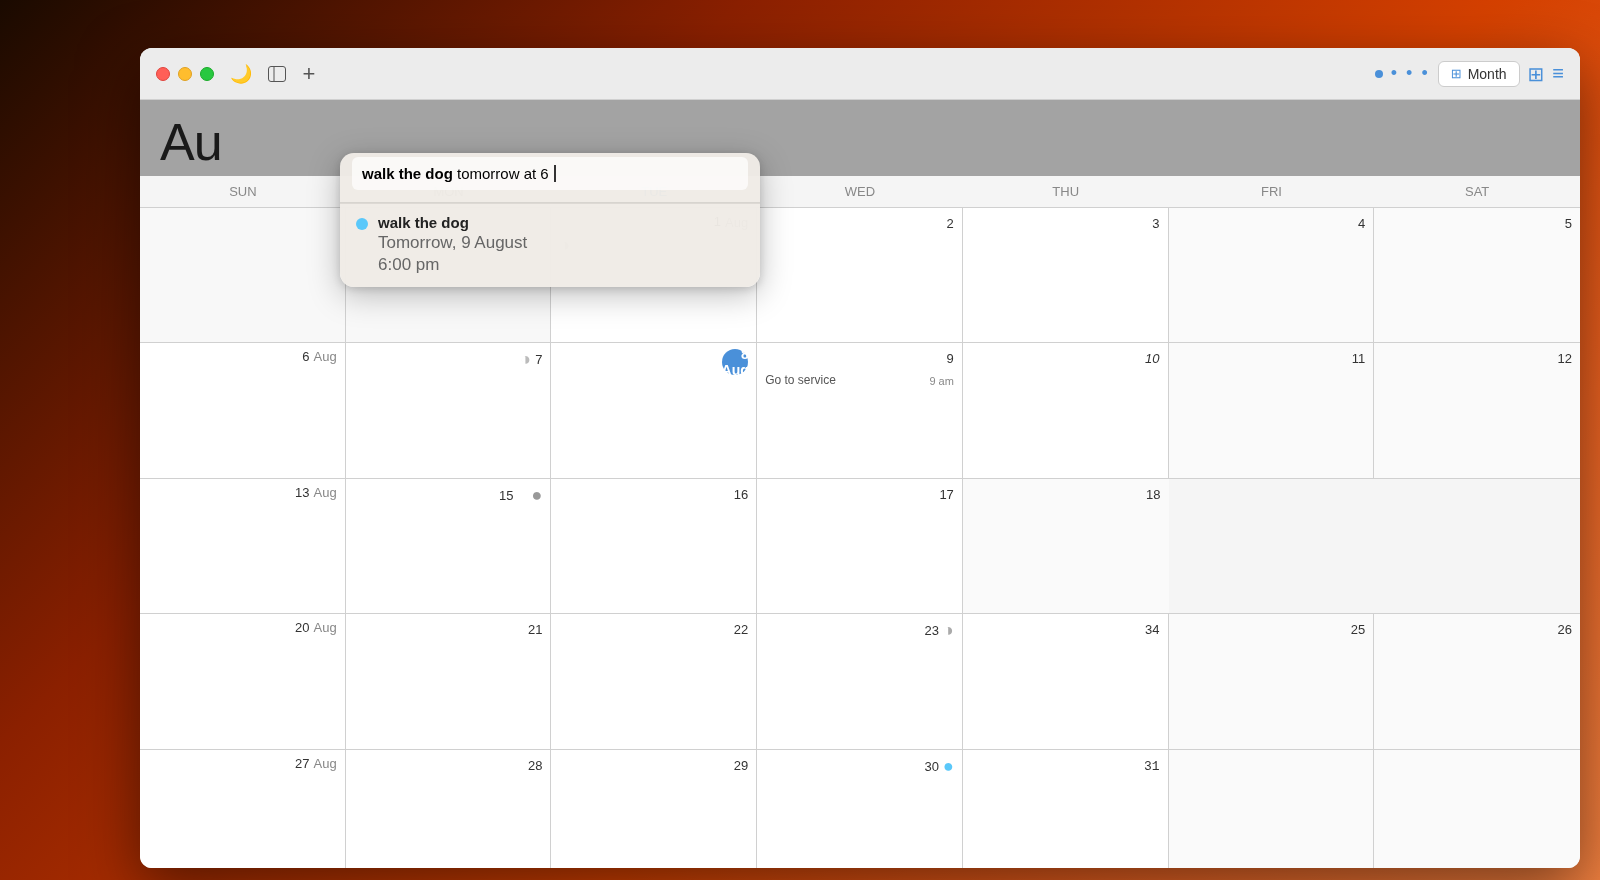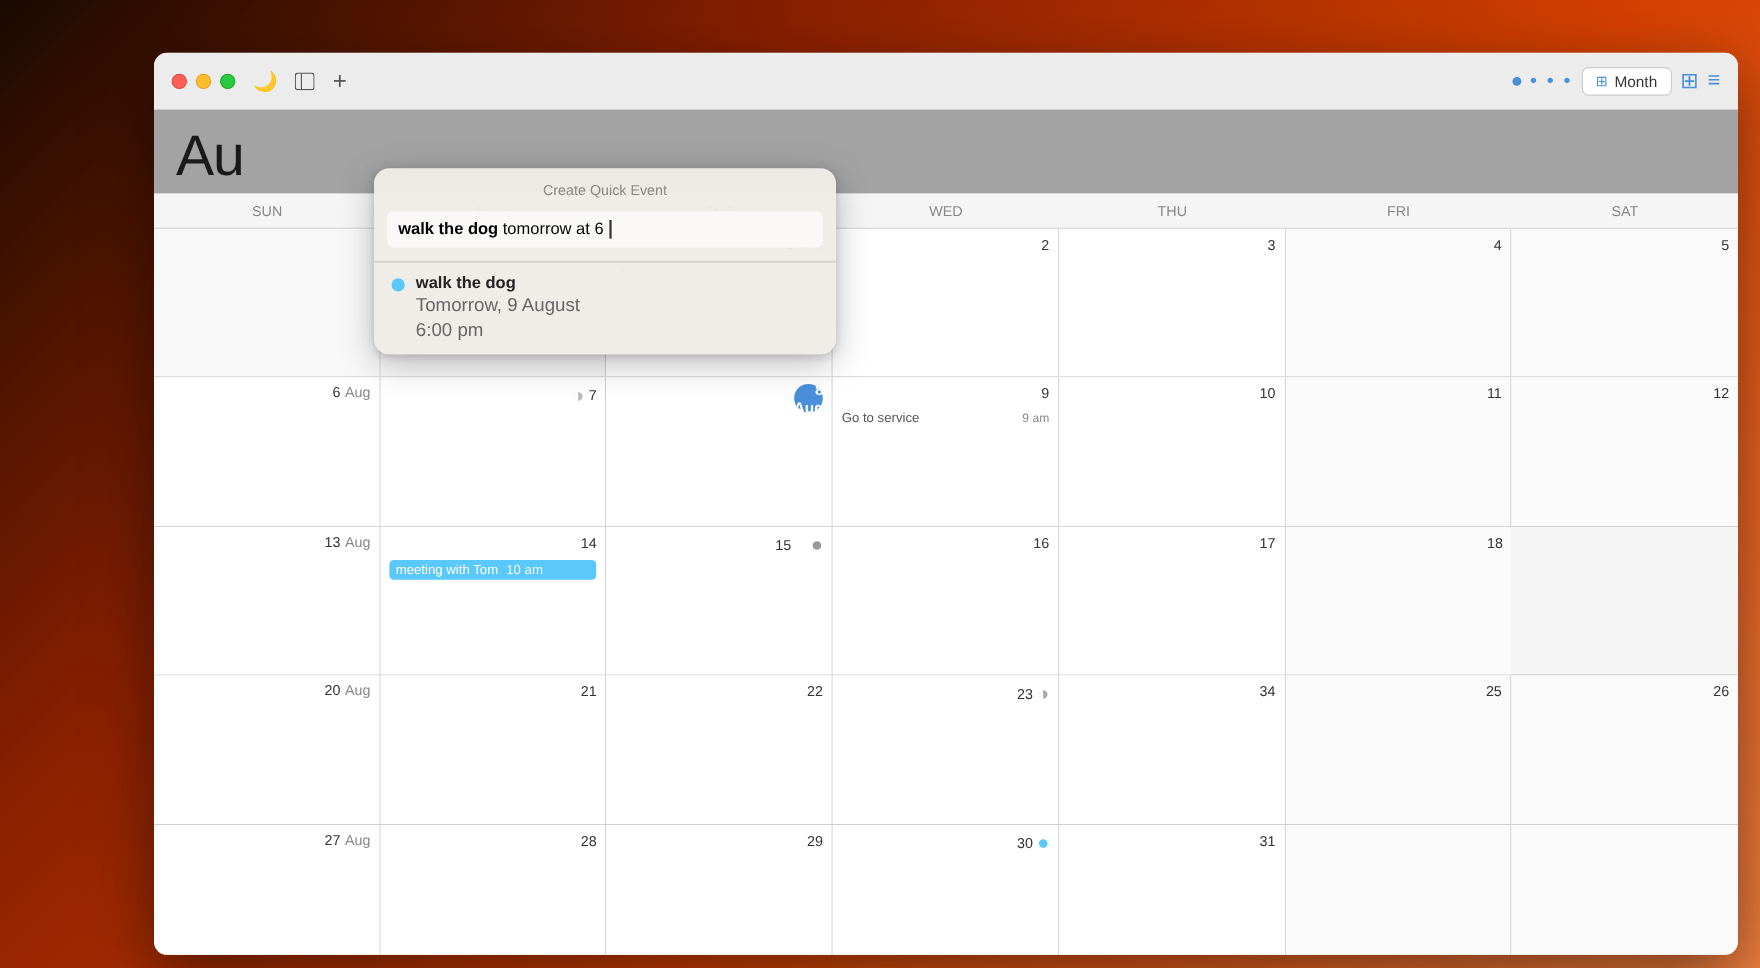--- a/index.html
+++ b/index.html
@@ -344,45 +344,38 @@
             </div>
           </div>
           <div class="cal-cell">
             <div style="text-align:right;"><span class="cell-date" style="display:inline;">9</span></div>
             <div style="display:flex;align-items:flex-end;justify-content:space-between;margin-top:4px;">
               <span class="event-text">Go to service</span>
               <span class="event-time">9 am</span>
             </div>
           </div>
           <div class="cal-cell">
-            <div style="text-align:right;"><span class="cell-date" style="display:inline;">10</span></div>
+            <div style="text-align:right;"><span class="cell-date" style="display:inline;font-style:italic;">10</span></div>
           </div>
           <div class="cal-cell weekend">
             <div style="text-align:right;"><span class="cell-date" style="display:inline;">11</span></div>
           </div>
           <div class="cal-cell weekend">
             <div style="text-align:right;"><span class="cell-date" style="display:inline;">12</span></div>
           </div>
         </div>
 
         <div class="calendar-row">
           <div class="cal-cell">
             <div class="cell-date-with-text" style="justify-content:flex-end;">
               <span style="font-size:13px;color:#333;">13</span>
               <span class="cell-date-label">Aug</span>
             </div>
           </div>
           <div class="cal-cell">
-            <div style="text-align:right;"><span class="cell-date" style="display:inline;">14</span></div>
-            <div class="event-chip event-teal" style="margin-top:6px;">
-              <span>meeting with Tom</span>
-              <span style="margin-left:4px;opacity:0.9;">10 am</span>
-            </div>
-          </div>
-          <div class="cal-cell">
             <div style="display:flex;justify-content:flex-end;align-items:center;gap:18px;">
               <span style="font-size:13px;color:#333;">15</span>
               <span style="font-size:18px;color:#999;">●</span>
             </div>
           </div>
           <div class="cal-cell">
             <div style="text-align:right;"><span class="cell-date" style="display:inline;">16</span></div>
           </div>
           <div class="cal-cell">
             <div style="text-align:right;"><span class="cell-date" style="display:inline;margin-left:32px;">17</span></div>
@@ -435,32 +428,31 @@
           <div class="cal-cell">
             <div style="text-align:right;"><span class="cell-date" style="display:inline;">29</span></div>
           </div>
           <div class="cal-cell">
             <div style="display:flex;justify-content:flex-end;align-items:center;gap:4px;">
               <span style="font-size:13px;color:#333;">30</span>
               <span style="font-size:18px;color:#5AC8FA;">●</span>
             </div>
           </div>
           <div class="cal-cell">
-            <div style="text-align:right;"><span class="cell-date" style="display:inline;">31</span></div>
+            <div style="text-align:right;"><span class="cell-date" style="display:inline;font-family:Liberation Mono, monospace;">31</span></div>
           </div>
           <div class="cal-cell other-month weekend"></div>
           <div class="cal-cell other-month weekend"></div>
         </div>
 
       </div>
     </div>
 
     <div class="quick-event-popup">
 
-      <div class="popup-title">Create Quick Event</div>
       <div class="popup-input-area">
         <div class="popup-input" style="background:rgba(255,255,255,0.7);">
           <span style="font-weight:700;">walk the dog</span><span> tomorrow at 6</span><span style="border-right:2px solid #333;margin-left:1px;">&nbsp;</span>
         </div>
       </div>
       <div style="height:1px;background:rgba(0,0,0,0.1);margin:0 0 0 0;"></div>
       <div class="popup-suggestion">
         <div class="suggestion-dot"></div>
         <div class="suggestion-details">
           <span class="suggestion-title">walk the dog</span>

